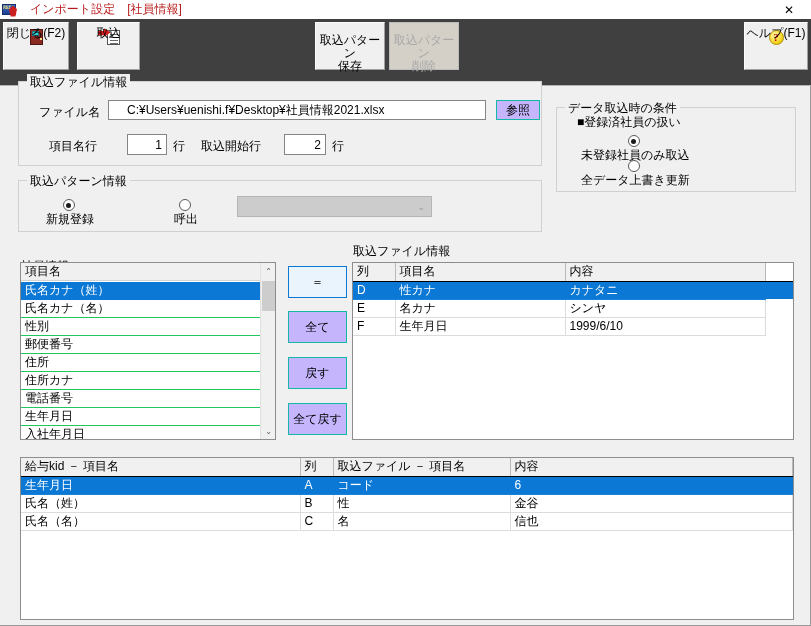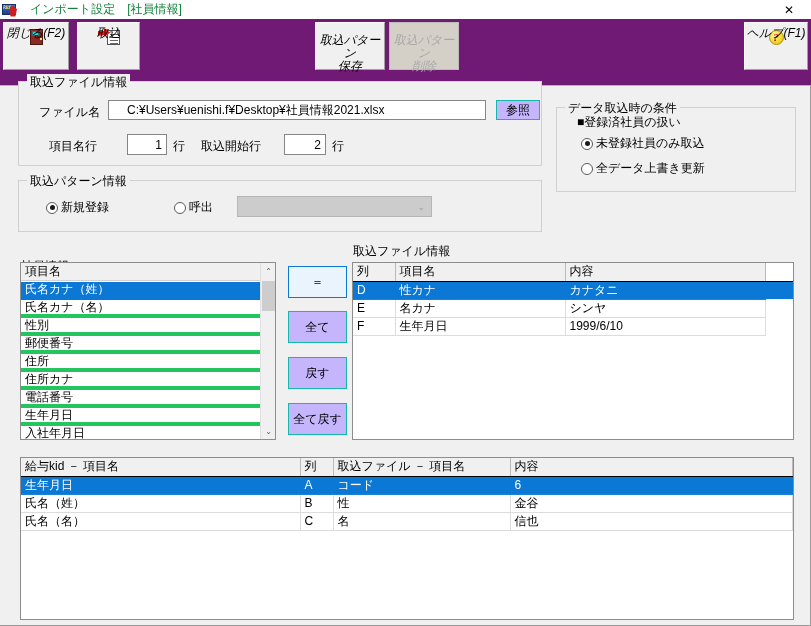--- a/index.html
+++ b/index.html
@@ -41,40 +41,39 @@
     font-size: 7px; color: #ffe66a; font-style: italic;
     font-family: "Liberation Serif", serif; line-height: 9px;
     letter-spacing: -0.5px;
   }
   .title-icon .kidmark {
     position: absolute; left: 7px; top: 4px; width: 8px; height: 11px;
     background: #cc2020;
     clip-path: polygon(50% 0%, 100% 35%, 80% 100%, 20% 100%, 0% 35%);
   }
   .title-text {
-    font-size: 12px; color: #15803d; white-space: nowrap;
+    font-size: 12px; color: #b91c1c; white-space: nowrap;
   }
   .title-sub { margin-left: 12px; }
   .titlebar-buttons {
     position: absolute; right: 0; top: 0; height: 19px;
     display: flex; align-items: stretch;
   }
   .tb-close {
     width: 44px; height: 19px;
     display: flex; align-items: center; justify-content: center;
     font-size: 12px; color: #000; background: transparent;
     cursor: default;
   }
 
   
   .toolbar {
     position: absolute; left: 0; top: 19px; width: 811px; height: 67px;
-    background: #701a75;
+    background: #404040;
     border-bottom: 1px solid #b4b4b4;
-    font-style: italic;
   }
   .tbtn {
     position: absolute; top: 3px; height: 48px;
     background: #f0f0f0;
     border: 1px solid #a0a0a0;
     border-top-color: #fcfcfc; border-left-color: #fcfcfc;
     display: flex; flex-direction: column; align-items: center; justify-content: flex-start;
     padding-top: 4px;
     cursor: default;
     font-size: 12px;
@@ -157,21 +156,21 @@
     background: #c4b5fd;
     border: 1px solid #14b8a6;
     font-size: 12px;
     display: flex; align-items: center; justify-content: center;
     cursor: default;
     white-space: pre-line; text-align: center; line-height: 13px;
   }
   .btn.primary-outline { background: #eaf4fd; border: 1px solid #0a78d4; }
 
   
-  .radio { position: absolute; display: flex; align-items: center; white-space: nowrap; font-size: 12px; }
+  .radio { position: absolute; display: flex; align-items: center; white-space: nowrap; font-size: 12px; flex-direction: column; }
   .radio .dot {
     width: 12px; height: 12px; border-radius: 50%;
     border: 1px solid #5a5a5a; background: #fff;
     margin-right: 3px; position: relative; flex: 0 0 auto;
   }
   .radio.checked .dot::after {
     content: ""; position: absolute; left: 2.5px; top: 2.5px;
     width: 5px; height: 5px; border-radius: 50%; background: #1a1a1a;
   }
   .sqbullet {
@@ -198,21 +197,21 @@
   }
   .lb-head {
     height: 18px; background: #f0f0f0;
     border-bottom: 1px solid #d2d2d2;
     display: flex; align-items: center;
     padding-left: 4px; font-size: 12px;
     border-right: 1px solid #d2d2d2;
   }
   .lb-body { position: absolute; left:0; top: 19px; right: 15px; bottom: 0; }
   .lb-row {
-    height: 18px; border-bottom: 4px solid #22c55e;
+    height: 18px; border-bottom: 1px solid #22c55e;
     display: flex; align-items: center; padding-left: 4px;
     font-size: 12px; white-space: nowrap; cursor: default;
   }
   .lb-row.sel { background: #0a78d4; color: #fff; border-bottom-color:#0a78d4; }
 
   .vscroll {
     position: absolute; top: 0; right: 0; width: 15px; bottom: 0;
     background: #f0f0f0; border-left: 1px solid #e0e0e0;
   }
   .vscroll .arrow {

